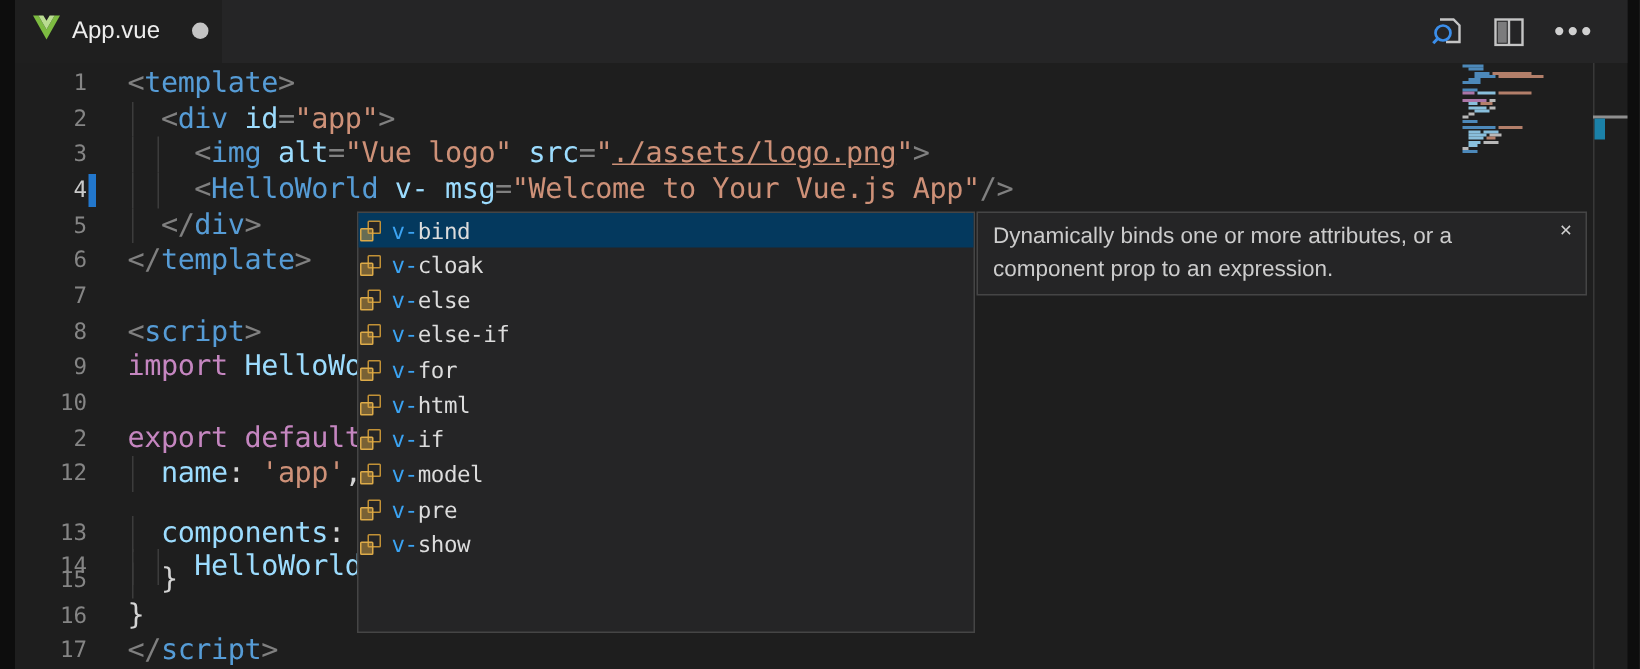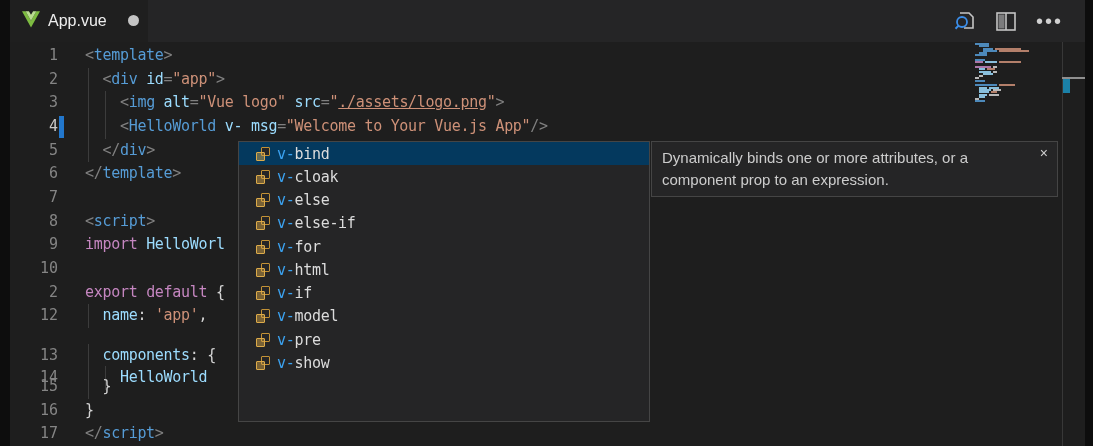--- a/index.html
+++ b/index.html
@@ -20,33 +20,33 @@
   .actions { position:absolute; right:22px; top:0; height:42px; display:flex; align-items:center; gap:20px; }
   .actions svg { display:block; cursor:pointer; }
   .more-dots { color:#d0d0d0; font-size:20px; letter-spacing:2px; line-height:10px; cursor:pointer; }
 
   
   .code-line { position:absolute; left:10px; width:1052px; height:23.65px; }
   .lnum { position:absolute; left:0; top:0; width:48px; text-align:right; color:#858585;
     font-family:"DejaVu Sans Mono", monospace; font-size:15px; line-height:23.65px; }
   .lnum.active { color:#c9c9c9; }
   .ltext { position:absolute; left:75px; top:0; white-space:pre; font-family:"DejaVu Sans Mono", monospace;
-    font-size:15px; line-height:23.65px; letter-spacing:-0.3px; }
+    font-size:19px; line-height:23.65px; letter-spacing:-0.3px; }
   .guide { position:absolute; top:0; width:1px; height:23.65px; background:#3c3c3c; }
   .modmark { position:absolute; width:5px; background:var(--c-modified,#2277cc); }
 
   .tok-p{color:var(--c-p)} .tok-tag{color:var(--c-tag)} .tok-attr{color:var(--c-attr)}
   .tok-str{color:var(--c-str)} .tok-kw{color:var(--c-kw)} .tok-var{color:var(--c-var)}
   .tok-brace{color:var(--c-brace)} .tok-plain{color:var(--c-plain)}
   .tok-lnk{color:var(--c-lnk); text-decoration:underline;}
 
   
   .suggest { position:absolute; left:238px; top:141px; width:412px; height:281px;
     background:#252526; border:1px solid #454545; z-index:5; }
-  .srow { position:relative; height:23.25px; display:flex; align-items:center; padding-left:16px;
+  .srow { position:relative; height:23.25px; display:flex; align-items:center; padding-left:0;
     cursor:pointer; }
   .srow.selected { background:var(--c-selectedrow,#04395e); }
   .slabel { font-family:"DejaVu Sans Mono", monospace; font-size:15px; letter-spacing:-0.3px;
     color:#dcdcdc; margin-left:6px; }
   .slabel .match { color:var(--c-match,#3ba3f2); }
   .sicon { position:relative; width:16px; height:16px; flex:0 0 16px; }
   .sicon .b1 { position:absolute; right:1px; top:1px; width:9px; height:9px;
     border:1.5px solid #c29136; background:#252526; border-radius:1px; }
   .sicon .b2 { position:absolute; left:1px; bottom:1px; width:9px; height:9px;
     border:1.5px solid #ddab49; background:rgba(221,171,73,.45); border-radius:1px; }

